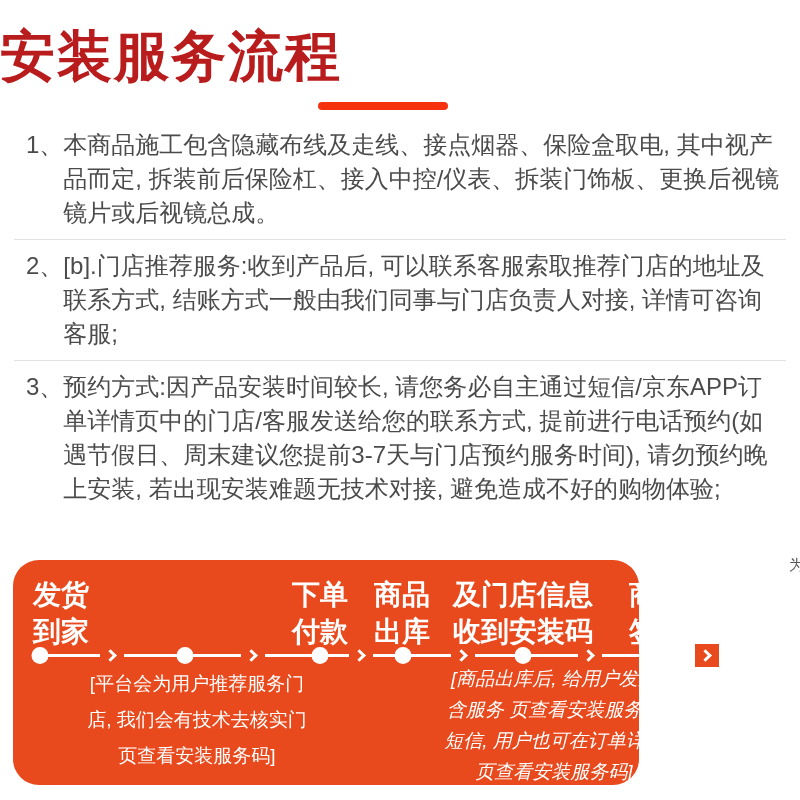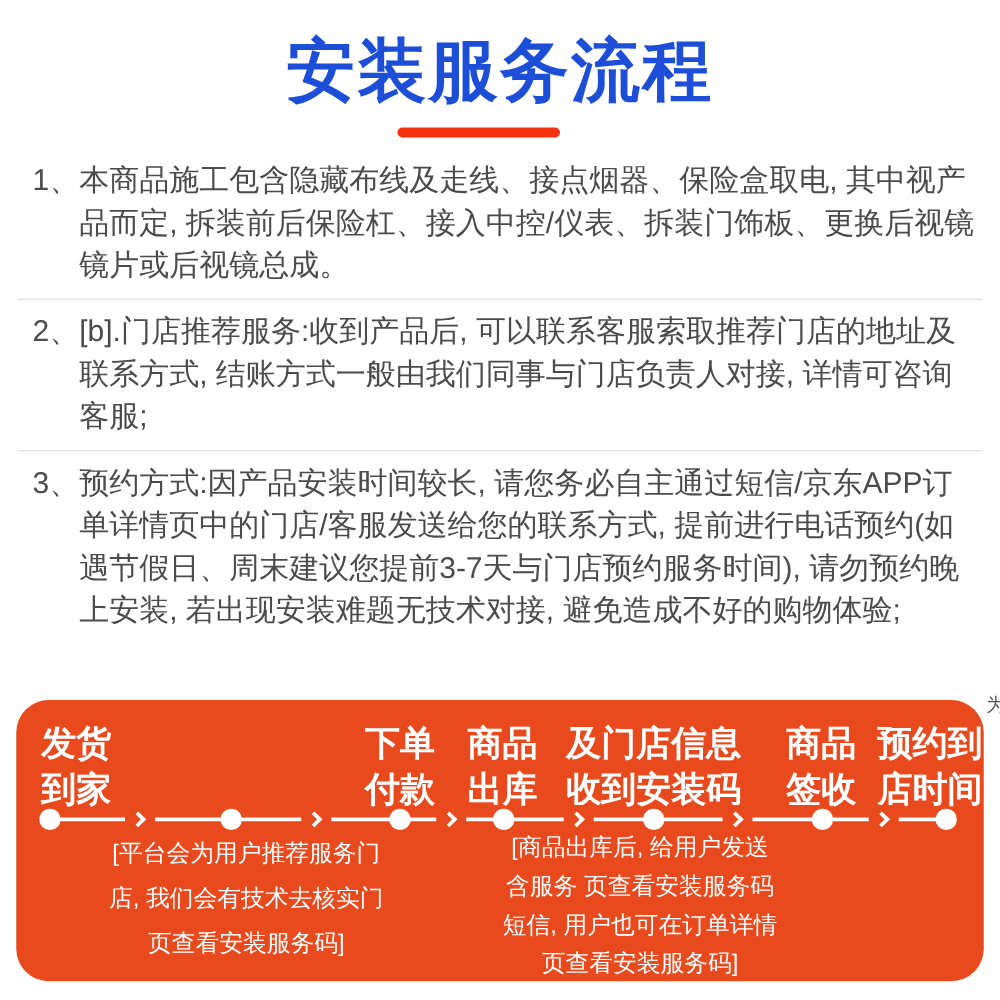--- a/index.html
+++ b/index.html
@@ -3,37 +3,37 @@
 <meta charset="utf-8">
 <style>
   * { margin:0; padding:0; box-sizing:border-box; }
   html,body { width:800px; height:800px; }
   body {
     position:relative; background:#ffffff; overflow:hidden;
     font-family:"Liberation Sans", sans-serif;
   }
   
   .title {
-    margin-top:20px; text-align:center;
-    font-size:55px; font-weight:900; color:#1d4ed8; letter-spacing:2px;
+    margin-top:20px; 
+    font-size:55px; font-weight:900; color:#b91c1c; letter-spacing:2px;
   }
   .title-underline {
     width:130px; height:8px; border-radius:4px;
     background:#f5310e; margin:8px 0 0 318px;
   }
   
   .notes { margin-top:18px; color:#4b4b4b; font-size:24px; line-height:34px; }
   .para { display:flex; padding:0 16px 0 26px; }
   .para .marker { flex:0 0 32px; }
   .para .pbody { flex:1; }
   .pbody .sub { display:block; }
   .divider { height:1px; background:#e2e2e2; margin:9px 14px; }
   
   .banner {
-    position:absolute; left:13px; top:560px; width:774px; height:225px;
+    position:absolute; left:13px; top:560px; width:626px; height:225px;
     background:#e84a1d; border-radius:26px; color:#ffffff;
   }
   .step {
     position:absolute; top:16px; transform:translateX(-50%);
     text-align:center; font-size:28px; font-weight:bold; line-height:37px;
     white-space:nowrap;
   }
   .tl-line { position:absolute; top:94px; left:27px; width:717px; height:3px; background:#ffffff; }
   .dot {
     position:absolute; top:87px; width:17px; height:17px; border-radius:50%;
@@ -46,21 +46,21 @@
   .chev i {
     display:block; width:9px; height:9px; margin-right:4px;
     border-top:3px solid #ffffff; border-right:3px solid #ffffff;
     transform:rotate(45deg);
   }
   .bnote {
     position:absolute; transform:translateX(-50%); text-align:center;
     font-size:19px; white-space:nowrap;
   }
   .bnote.left  { left:184px; top:106px; line-height:36px; }
-  .bnote.right { left:499px; top:103px; line-height:31px; }
+  .bnote.right { left:541px; top:103px; line-height:31px;font-style:italic; }
   
   .fragment {
     position:absolute; left:789px; top:556px; width:11px; height:18px;
     overflow:hidden; color:#555555; font-size:15px; line-height:18px;
   }
 </style>
 </head>
 <body>
 
 <div class="title">安装服务流程</div>

